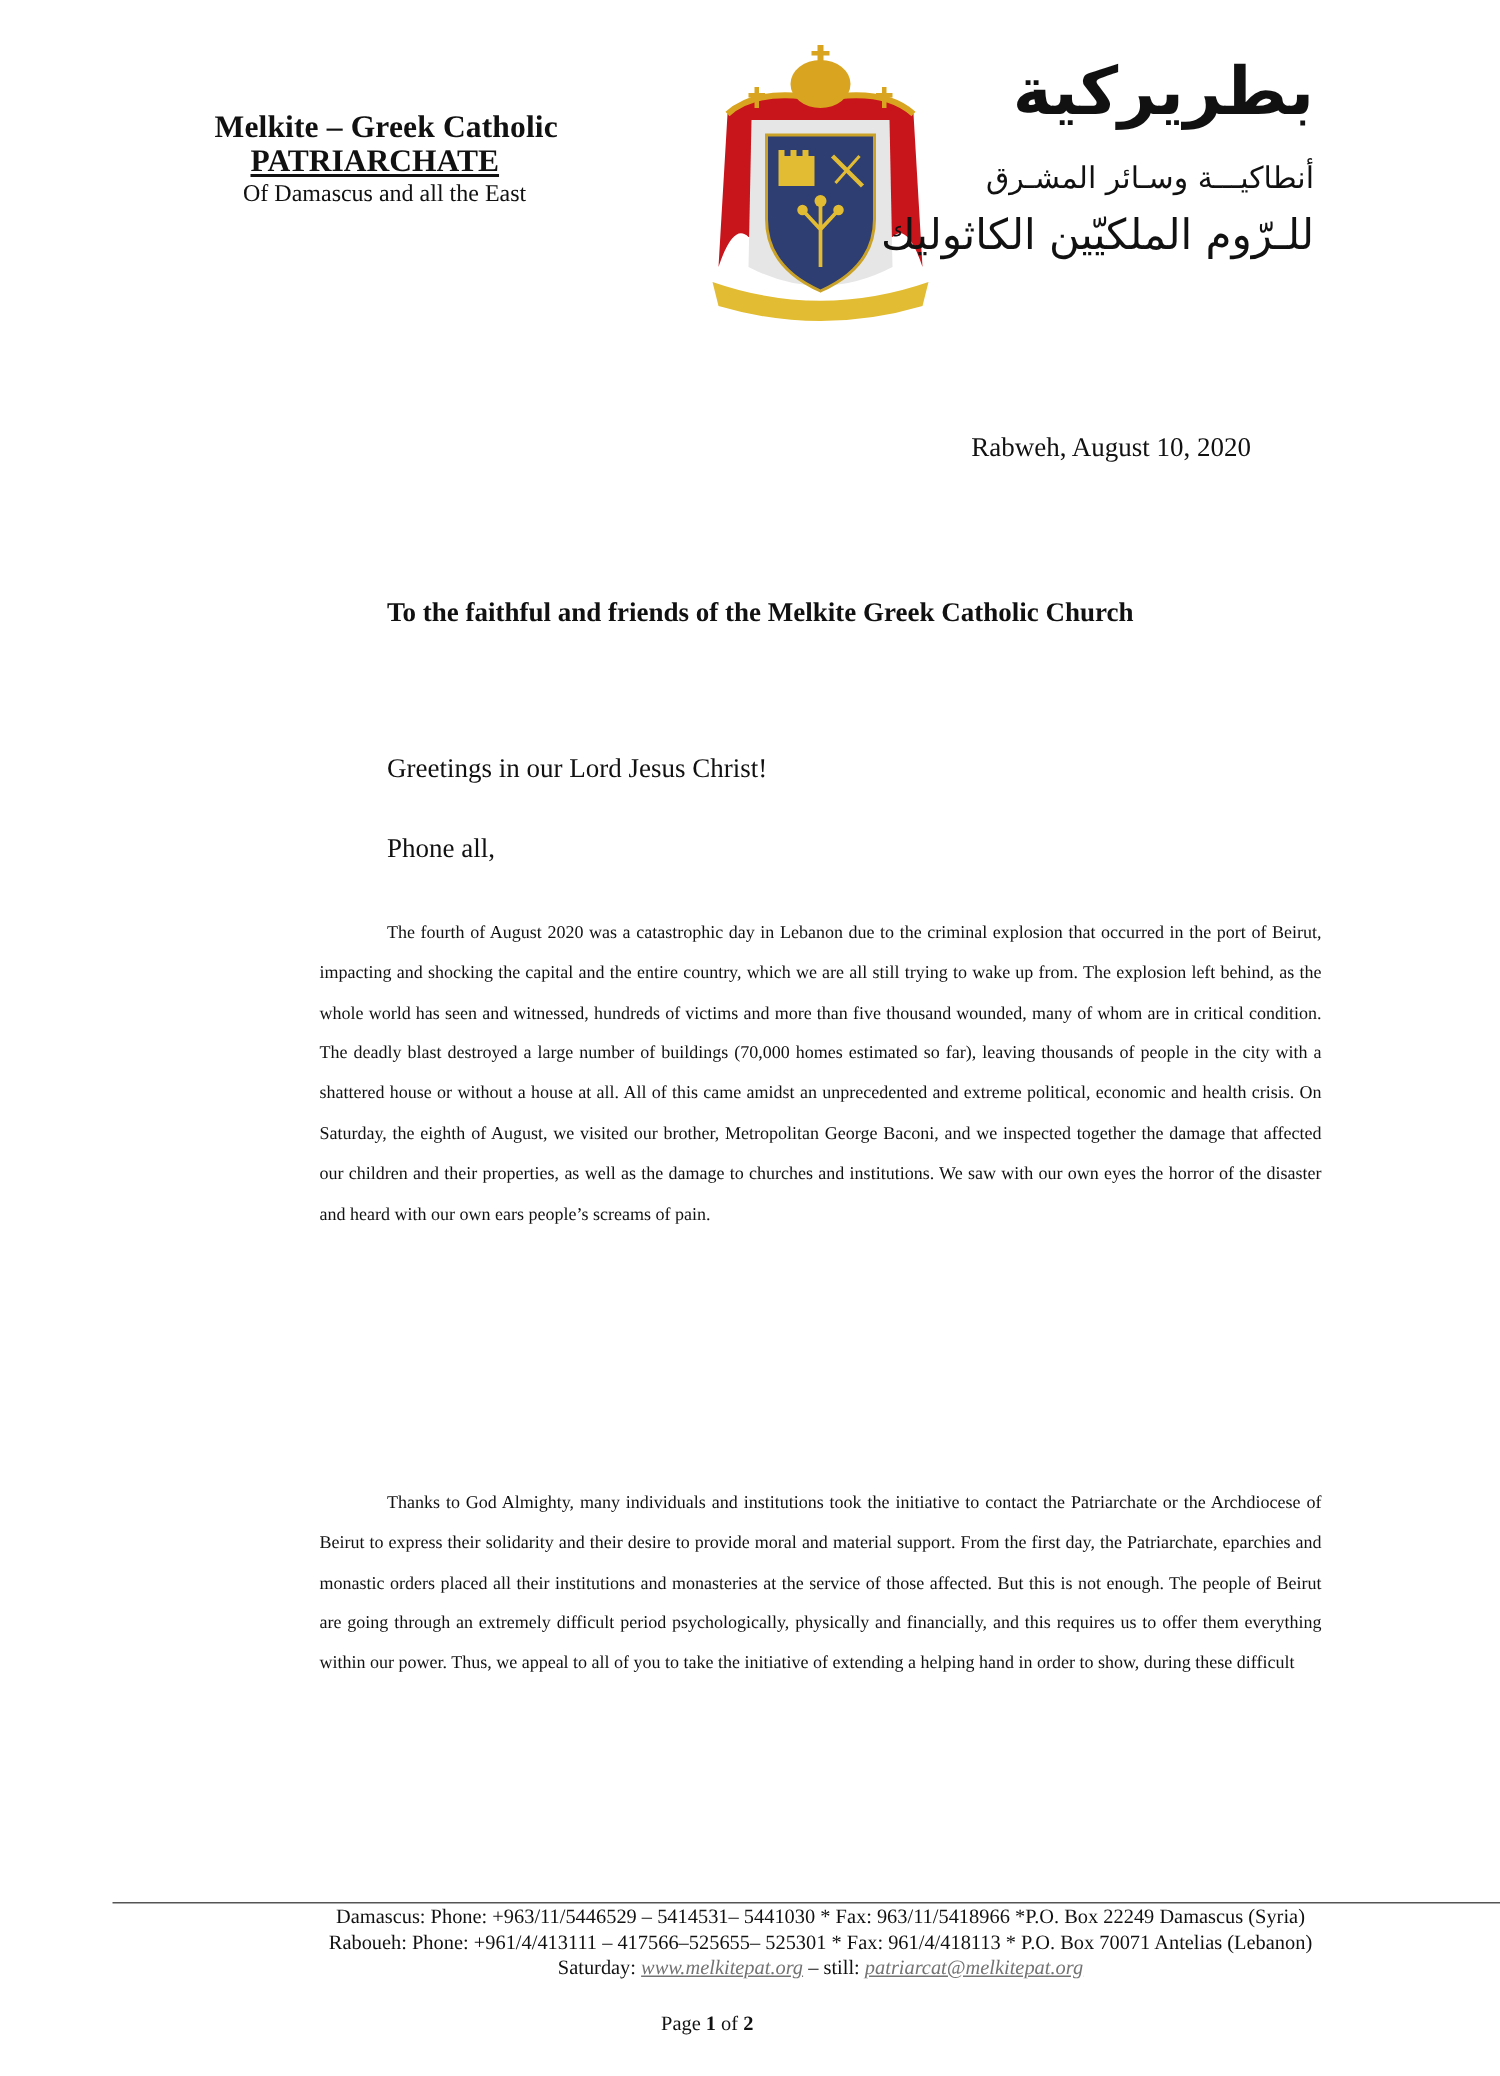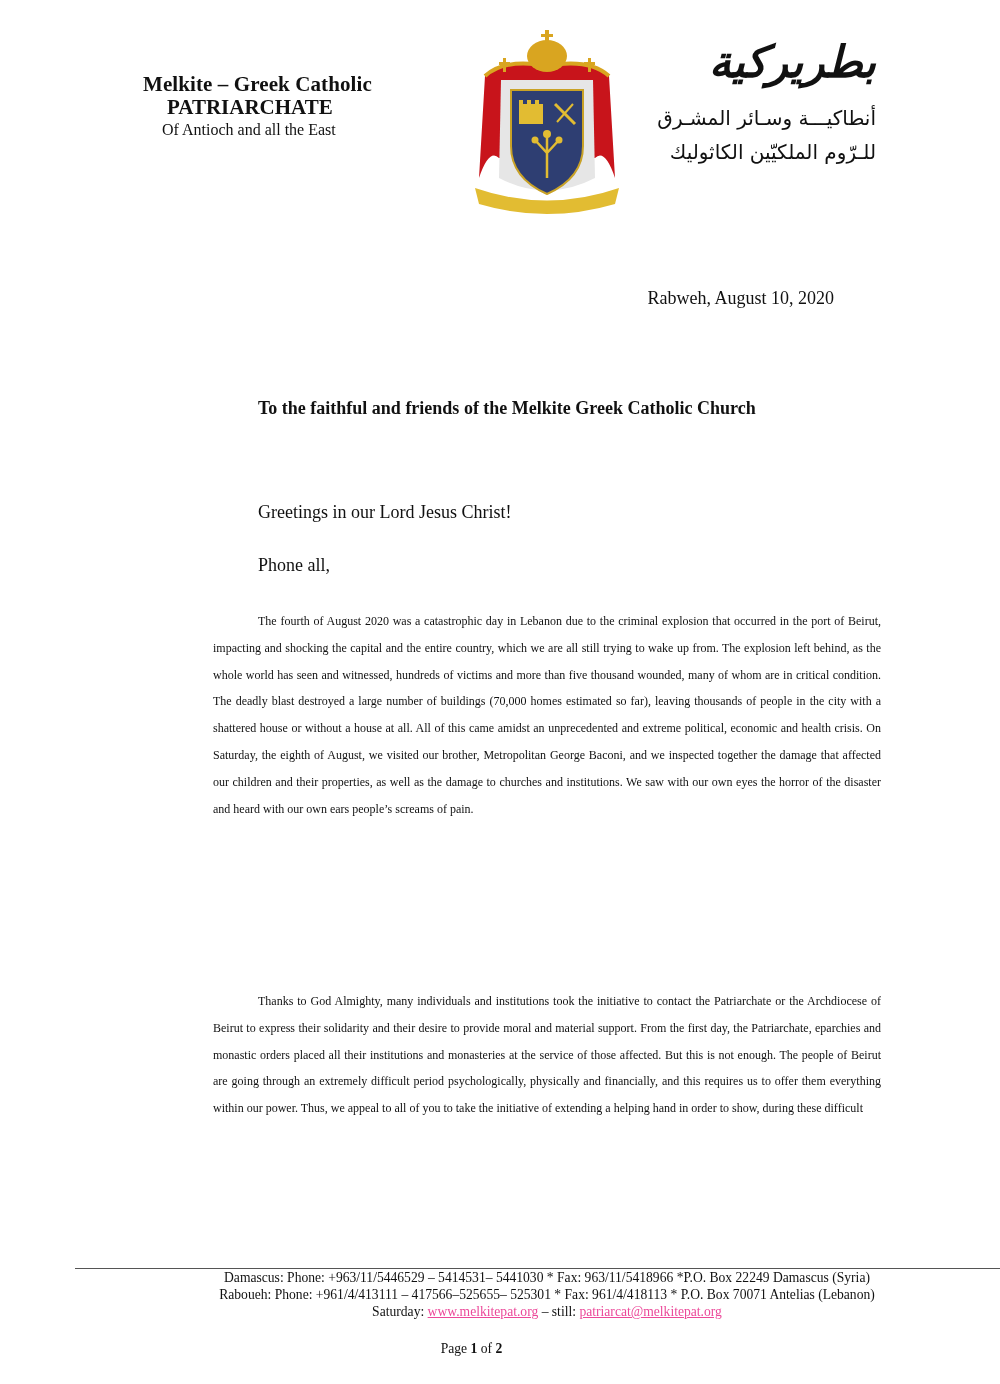--- a/index.html
+++ b/index.html
@@ -2,57 +2,57 @@
 <html><head>
 <meta charset="utf-8">
 <style>
   html, body { margin: 0; padding: 0; background: #ffffff; }
   body { width: 1000px; height: 1384px; position: relative; overflow: hidden;
          font-family: "Liberation Serif", "DejaVu Serif", serif; color: #111; }
   .abs { position: absolute; margin-left: 47px; }
 
   
   .org-line1 { left: 96px; top: 72px; font-size: 21px; font-weight: bold; letter-spacing: 0.1px; }
-  .org-line2 { left: 120px; top: 95px; font-size: 21px; font-weight: bold; }
+  .org-line2 { left: 120px; top: 95px; font-size: 21px; font-weight: bold; text-decoration: underline; }
   .org-line3 { left: 115px; top: 121px; font-size: 16px; }
 
   
   .emblem { left: 418px; top: 28px; width: 164px; height: 186px; }
 
   
-  .ar-title { right: 124px; top: 36px; font-size: 44px; font-weight: bold; direction: rtl; font-family: "DejaVu Sans", sans-serif; font-style: italic; letter-spacing: -1px; }
+  .ar-title { right: 124px; top: 36px; font-size: 44px; font-weight: bold; direction: rtl; font-family: "DejaVu Sans", sans-serif; letter-spacing: -1px; }
   .ar-line1 { right: 124px; top: 106px; font-size: 20px; direction: rtl; font-family: "DejaVu Sans", sans-serif; }
-  .ar-line2 { right: 124px; top: 140px; font-size: 20px; direction: rtl; font-family: "DejaVu Sans", sans-serif; text-align: right; }
+  .ar-line2 { right: 124px; top: 140px; font-size: 28px; direction: rtl; font-family: "DejaVu Sans", sans-serif; text-align: right; }
 
   .date { right: 166px; top: 288px; font-size: 18px; }
   .recipient { left: 211px; top: 398px; font-size: 18px; font-weight: bold; }
   .greeting { left: 211px; top: 502px; font-size: 18px; }
   .salutation { left: 211px; top: 555px; font-size: 18px; }
 
   .body-text { left: 166px; width: 668px; font-size: 12px; line-height: 26.8px; text-align: justify; }
   .p1 { top: 608px; }
   .p2 { top: 988px; }
   .body-text p { margin: 0; text-indent: 45px; }
 
   .footer-rule { left: 28px; top: 1268px; width: 946px; height: 1px; background: #555; }
   .footer { left: 0; width: 1000px; text-align: center; font-size: 13.6px; }
   .f1 { top: 1270px; }
   .f2 { top: 1287px; }
   .f3 { top: 1304px; }
-  .footer a { color: #ec4899; text-decoration: underline; }
+  .footer a { color: #737373; text-decoration: underline; font-style: italic; }
 
   .page-num { left: 0; width: 849px; top: 1341px; text-align: center; font-size: 13.6px; }
   .page-num b { font-weight: bold; }
 </style>
 </head>
 <body>
 
 <div class="abs org-line1">Melkite – Greek Catholic</div>
 <div class="abs org-line2">PATRIARCHATE</div>
-<div class="abs org-line3">Of Antioch and all the East</div>
+<div class="abs org-line3">Of Damascus and all the East</div>
 
 <div class="abs emblem">
   <svg width="164" height="186" viewBox="0 0 164 186">
 
     <path d="M20 48 Q40 30 82 38 Q124 30 144 48 L150 150 Q140 120 130 130 L34 130 Q24 120 14 150 Z" fill="#c8141b"></path>
     <path d="M20 48 Q40 30 82 38 Q124 30 144 48" stroke="#d9a520" stroke-width="4" fill="none"></path>
 
     <path d="M36 52 L128 52 L130 150 Q82 175 34 150 Z" fill="#e6e6e6"></path>
 
     <path d="M46 62 L118 62 L118 118 Q118 150 82 166 Q46 150 46 118 Z" fill="#2e3e72" stroke="#c9a227" stroke-width="2"></path>

